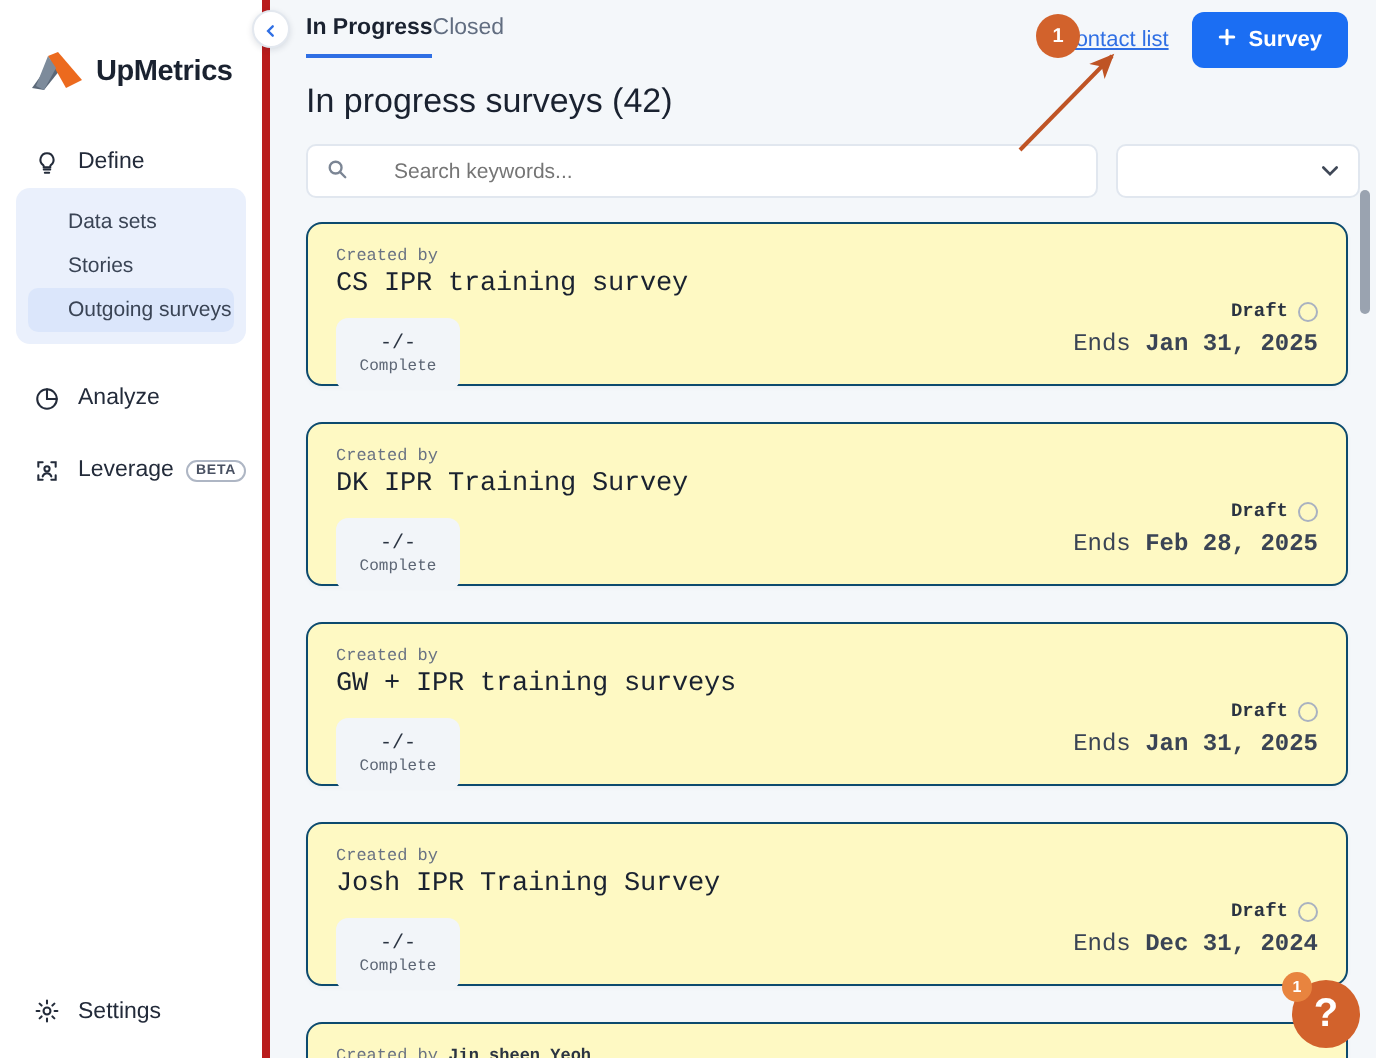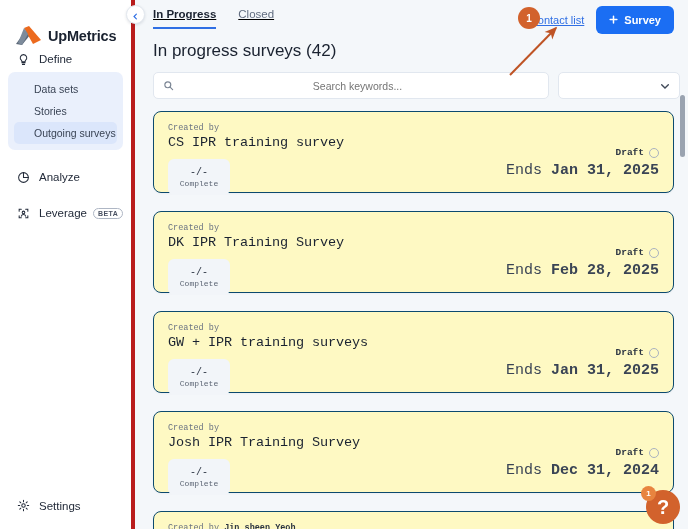--- a/index.html
+++ b/index.html
@@ -25,21 +25,21 @@
     position: relative;
     flex: 0 0 135px;
   }
   .logo-row {
     display: flex; align-items: center; gap: 6px;
     padding: 26px 0 0 16px;
   }
   .logo-mark { width: 26px; height: 20px; position: relative; display:block; }
   .logo-text { font-size: 14.5px; font-weight: bold; color: #1a2230; letter-spacing: -0.2px; }
 
-  .nav { }
+  .nav { margin-top: 22px; }
   .nav-item {
     display: flex; align-items: center;
     height: 26px;
     margin: 0 8px;
     padding: 0 8px;
     border-radius: 6px;
     box-sizing: border-box;
     position: relative;
     cursor: pointer;
   }
@@ -91,41 +91,40 @@
   }
 
   
   .main {
     flex: 1; position: relative; height: 529px;
     background: #f4f7fa;
     box-sizing: border-box;
     padding: 0 14px 0 12px;
     overflow: hidden;
   }
-  .tabs { display: flex; gap: 22px; padding: 8px 0 0 6px; text-decoration: underline; }
+  .tabs { display: flex; padding: 8px 0 0 6px; }
   .tab {
     font-size: 11.5px; color: #5d6personal; cursor: pointer; padding-bottom: 7px;
   }
   .tab { color: #616d80; font-weight: 500; }
   .tab.active { color: #1a2230; font-weight: bold; border-bottom: 2.5px solid #2f6fe4; }
   .section-title {
     font-size: 17px; font-weight: normal; color: #1a2230;
     padding: 12px 0 0 6px;
   }
   .filters { display: flex; gap: 9px; padding: 11px 0 0 6px; }
   .search-box {
     flex: 0 0 396px; height: 27px; background: #fff;
     border: 1px solid #e1e7ef; border-radius: 5px;
     display: flex; align-items: center; padding: 0 9px; box-sizing: border-box;
   }
   .search-input {
     border: none; outline: none; font-size: 10.5px; color: #8d97a6;
     font-family: "Liberation Sans", sans-serif; width: 100%; background: transparent;
-    margin-left: 2px;
-    text-align: center;
+    margin-left: 21px;
   }
   .select-box {
     flex: 0 0 122px; height: 27px; background: #fff;
     border: 1px solid #e1e7ef; border-radius: 5px;
     display: flex; align-items: center; justify-content: flex-end;
     padding: 0 9px; box-sizing: border-box; cursor: pointer;
   }
 
   
   .head-right {
@@ -159,21 +158,21 @@
     align-items: center; justify-content: center; gap: 1px;
   }
   .pill-val { font-size: 10px; color: #2b3442; font-weight: 500; }
   .pill-lbl { font-size: 8px; color: #5d6675; }
   .card-right {
     position: absolute; right: 14px; bottom: 13px; text-align: right;
   }
   .status-row { display: flex; align-items: center; justify-content: flex-end; gap: 5px; }
   .status-txt { font-size: 9.5px; font-weight: bold; color: #2b3442; }
   .status-dot { width: 8px; height: 8px; border-radius: 50%; border: 1px solid #aab2c0; }
-  .ends { font-size: 15px; color: #3a4455; margin-top: 4px; }
+  .ends { font-size: 12px; color: #3a4455; margin-top: 4px; }
   .ends b { font-weight: bold; }
 
   
   .callout {
     position: absolute; left: 400px; top: 61px;
     width: 104px; height: 78px; background: #bf5425;
     border-radius: 9px; z-index: 25;
     display: flex; align-items: center; justify-content: center;
     padding: 0 9px; box-sizing: border-box;
   }

